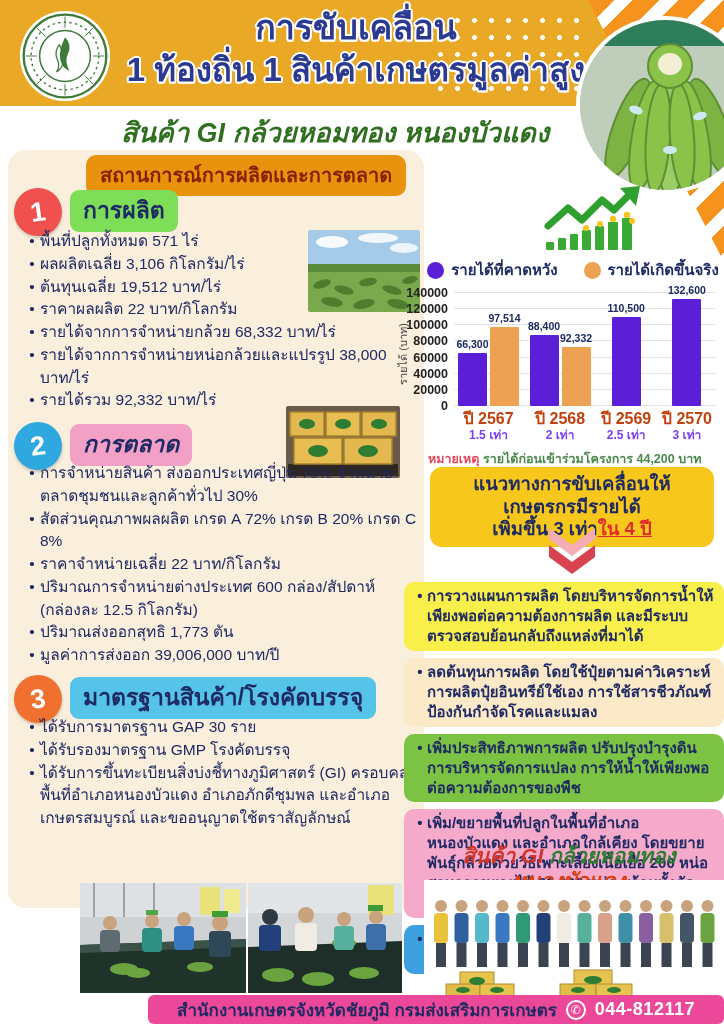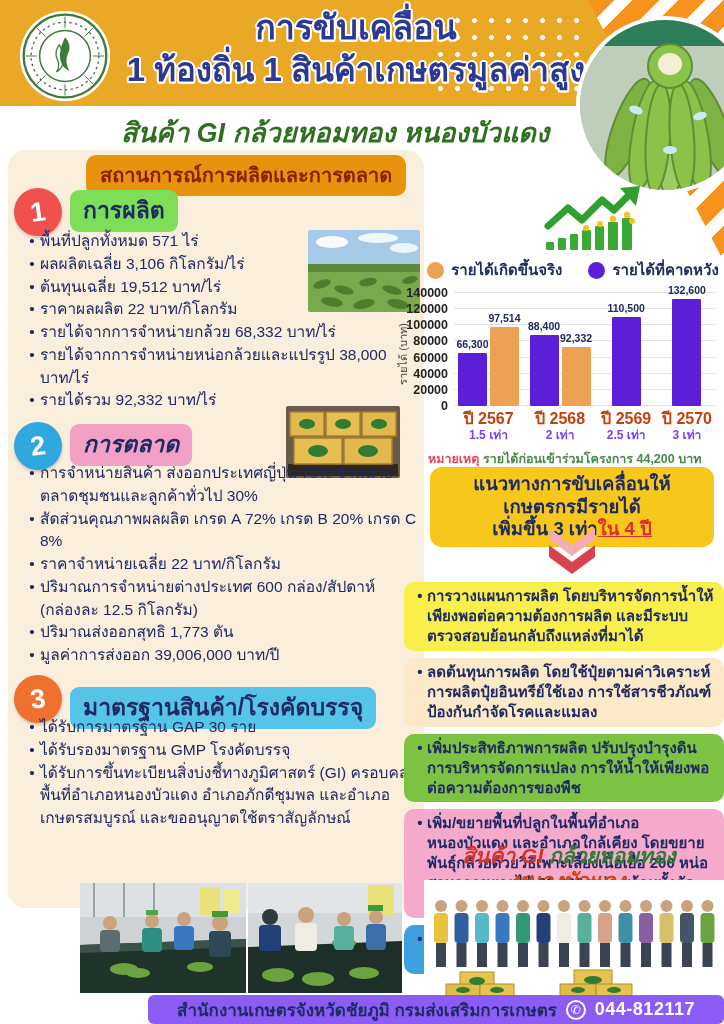--- a/index.html
+++ b/index.html
@@ -262,21 +262,21 @@
             <span class="b-txt">ปริมาณส่งออกสุทธิ 1,773 ตัน</span>
           </li>
           <li>
             <span class="b-dot">•</span>
             <span class="b-txt">มูลค่าการส่งออก 39,006,000 บาท/ปี</span>
           </li>
         </ul>
     </div>
 
     <div class="num-circle" id="circle-2" style="background: rgb(240, 112, 48);">3</div>
-    <div class="s-title" id="stitle-2" style="background: rgb(86, 196, 232); margin-top: 10px;">มาตรฐานสินค้า/โรงคัดบรรจุ</div>
+    <div class="s-title" id="stitle-2" style="background: rgb(86, 196, 232);">มาตรฐานสินค้า/โรงคัดบรรจุ</div>
     <div class="s-body" id="sbody-2">
       <ul>
           <li>
             <span class="b-dot">•</span>
             <span class="b-txt">ได้รับการมาตรฐาน GAP 30 ราย</span>
           </li>
           <li>
             <span class="b-dot">•</span>
             <span class="b-txt">ได้รับรองมาตรฐาน GMP โรงคัดบรรจุ</span>
           </li>
@@ -364,26 +364,26 @@
           <circle cx="87" cy="31" r="3.2"></circle>
           <circle cx="92" cy="37" r="3"></circle>
       </g>
       <polyline points="8,42 28,24 42,36 62,16 74,26 92,8" fill="none" stroke="#2EA02E" stroke-width="7" stroke-linecap="round" stroke-linejoin="round"></polyline>
       <polygon points="80,4 100,2 96,22" fill="#2EA02E"></polygon>
     </svg>
   </div>
 
   <div class="legend">
     <div class="legend-item">
+      <span class="legend-dot" id="legend-dot-0" style="background: rgb(90, 31, 214);"></span>
+      <span>รายได้ที่คาดหวัง</span>
+    </div>
+    <div class="legend-item">
       <span class="legend-dot" id="legend-dot-1" style="background: rgb(236, 161, 83);"></span>
       <span>รายได้เกิดขึ้นจริง</span>
-    </div>
-    <div class="legend-item">
-      <span class="legend-dot" id="legend-dot-0" style="background: rgb(90, 31, 214);"></span>
-      <span>รายได้ที่คาดหวัง</span>
     </div>
   </div>
   <div class="ylabel">รายได้ (บาท)</div>
   <div class="yticks" id="yticks">
       <div class="ytick" style="bottom: 0%;">0</div>
       <div class="ytick" style="bottom: 14.2857%;">20000</div>
       <div class="ytick" style="bottom: 28.5714%;">40000</div>
       <div class="ytick" style="bottom: 42.8571%;">60000</div>
       <div class="ytick" style="bottom: 57.1429%;">80000</div>
       <div class="ytick" style="bottom: 71.4286%;">100000</div>
@@ -548,21 +548,21 @@
         <ellipse cx="53" cy="101" rx="8" ry="4"></ellipse>
           <ellipse cx="169" cy="100" rx="9" ry="4"></ellipse>
         <ellipse cx="39" cy="110" rx="7" ry="3"></ellipse>
           <ellipse cx="73" cy="110" rx="7" ry="3"></ellipse>
         <ellipse cx="154" cy="110" rx="7" ry="3"></ellipse>
           <ellipse cx="190" cy="110" rx="7" ry="3"></ellipse>
       </g>
     </svg>
   </div>
 
-  <div class="footer" style="background: #8b5cf6; border-radius: 6px;">
+  <div class="footer" style="background: #ec4899; border-radius: 6px;">
     <span class="agency">สำนักงานเกษตรจังหวัดชัยภูมิ กรมส่งเสริมการเกษตร</span>
     <span class="phone-badge">
         <span>✆</span>
       </span>
     <span class="phone">044-812117</span>
   </div>
 
 </div>
 
 </body></html>

